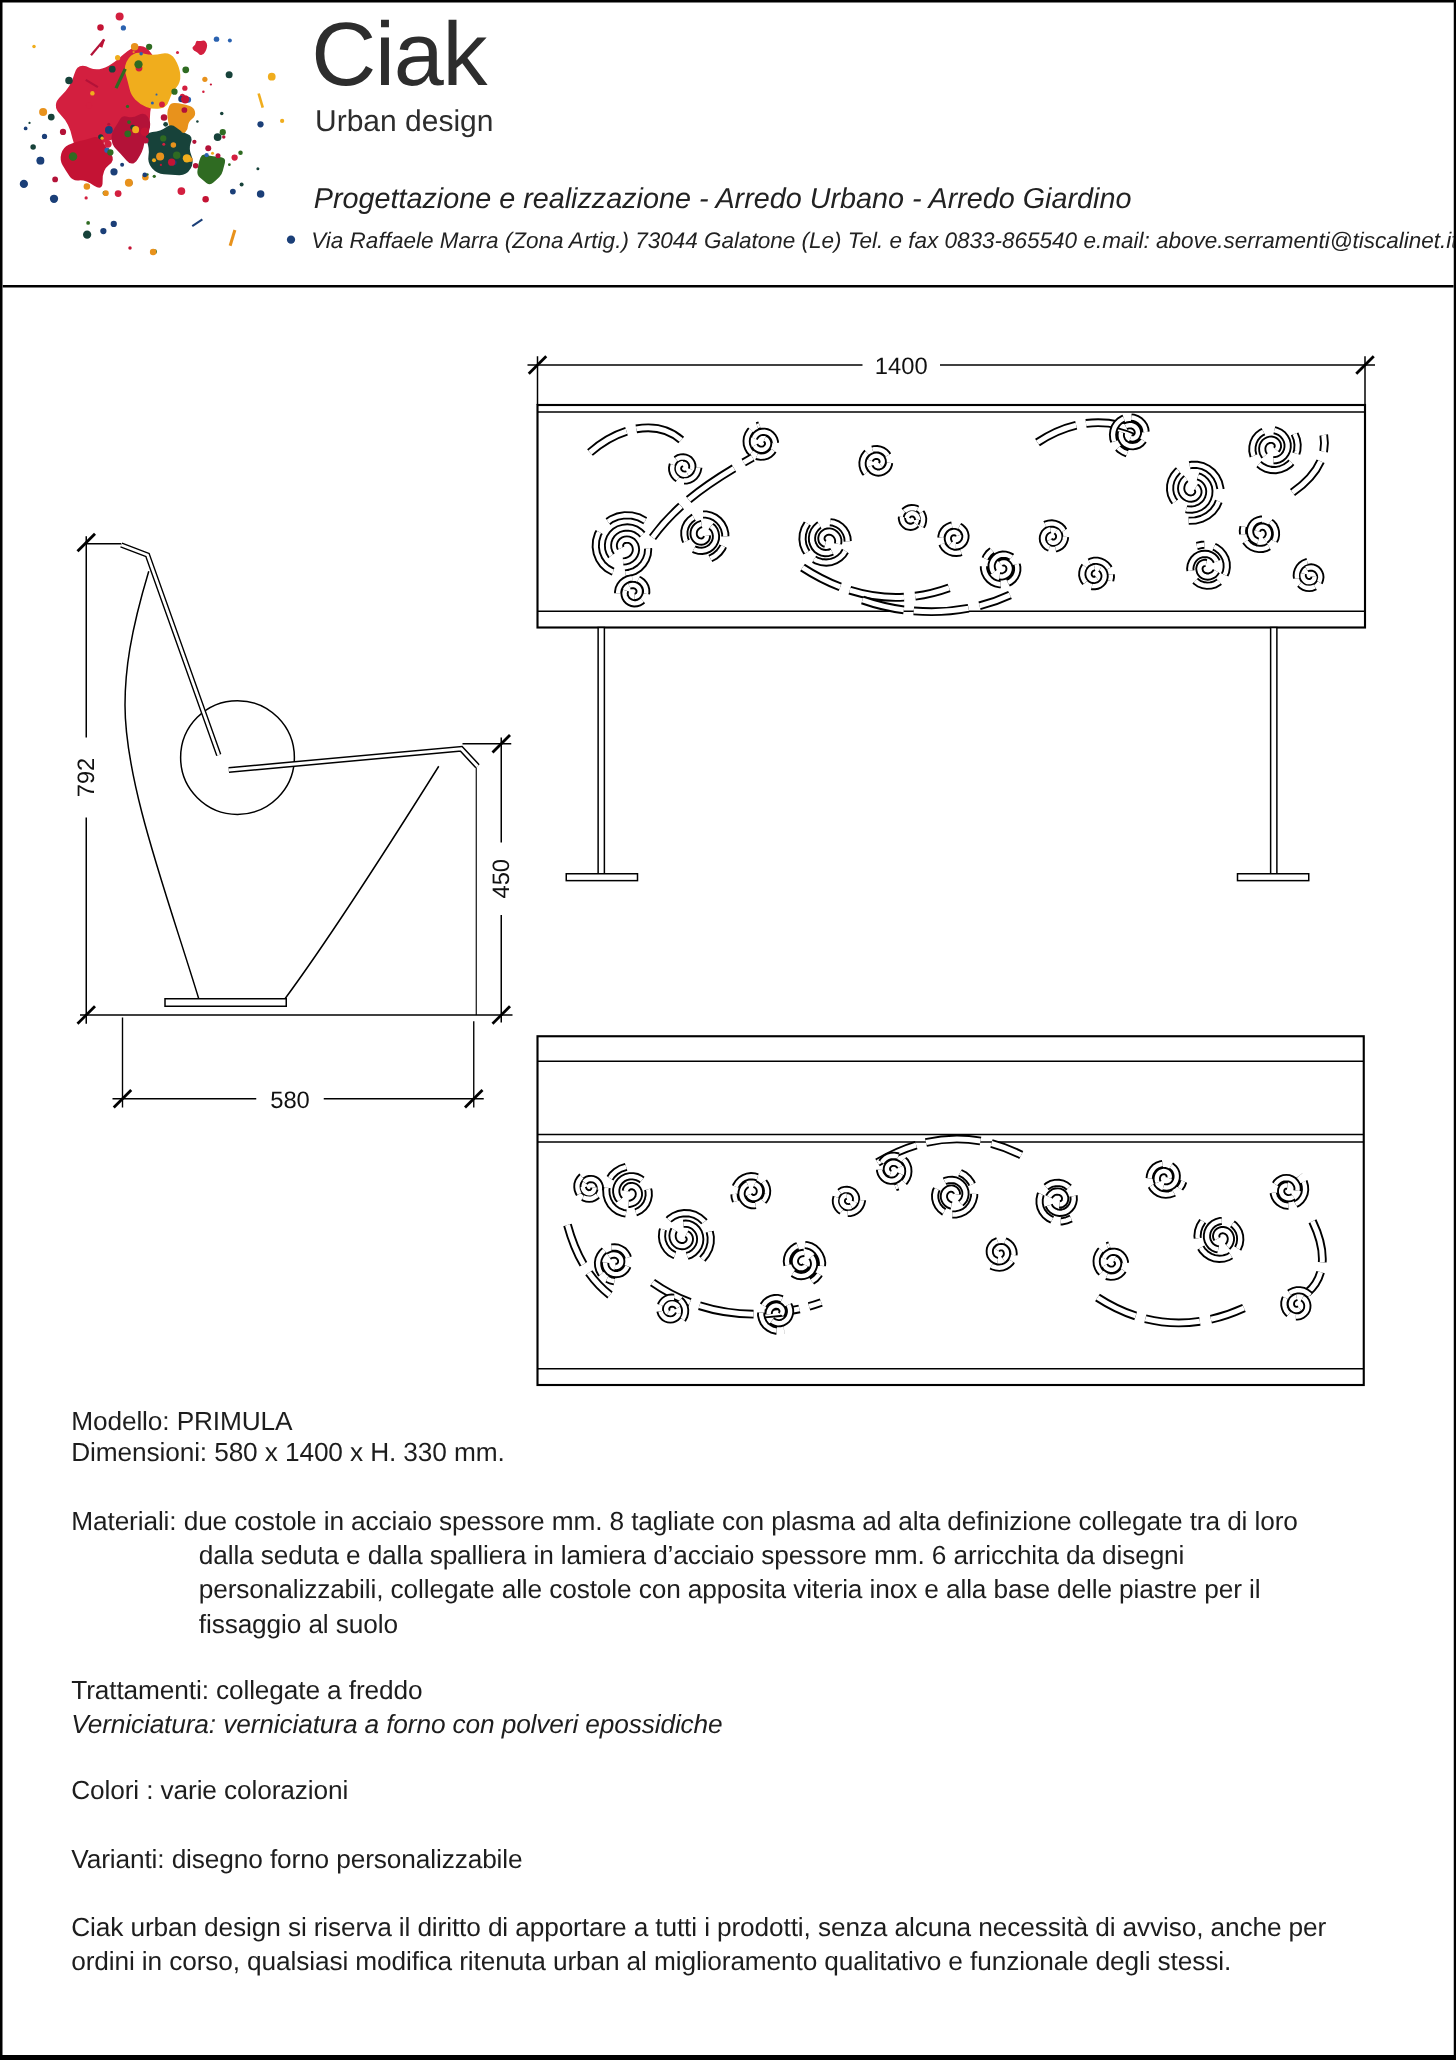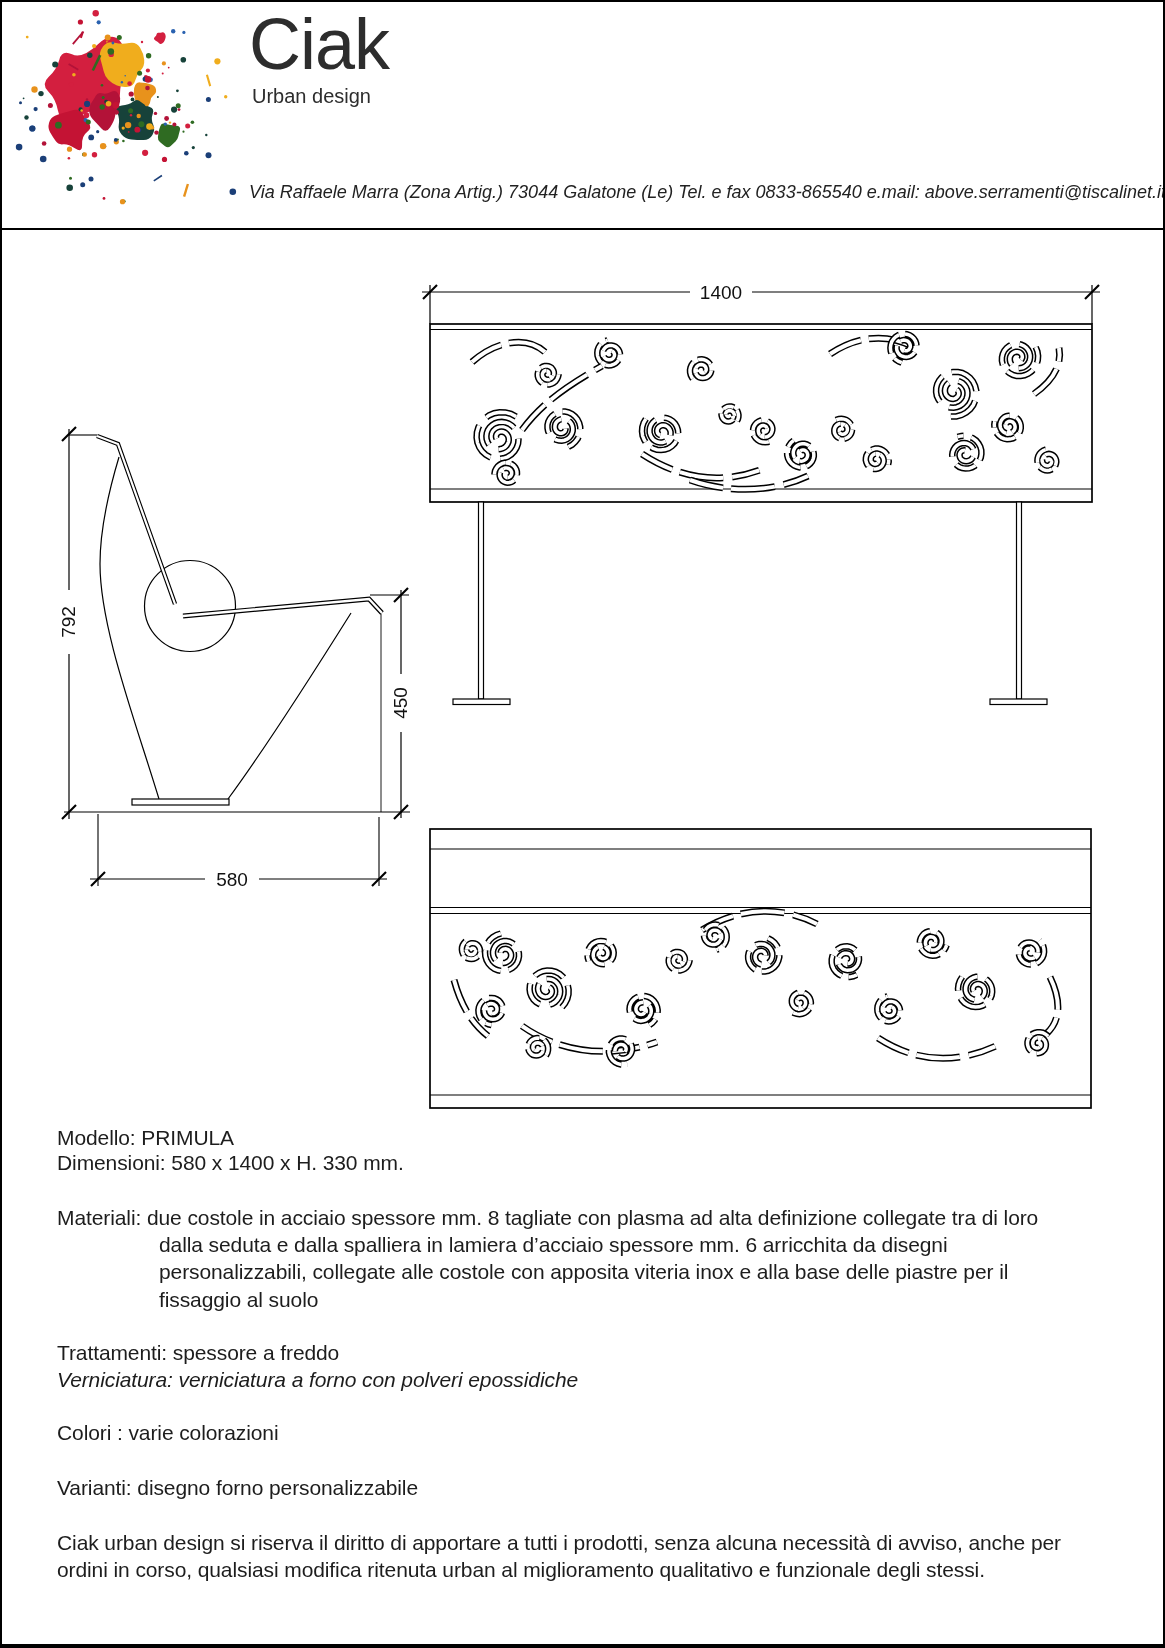--- a/index.html
+++ b/index.html
@@ -18,21 +18,21 @@
   #header-rule{
     position:absolute;left:0;top:226px;width:100%;height:2px;background:#000;
   }
   #logo-svg{position:absolute;left:8px;top:4px;}
   .brand{
     position:absolute;left:247px;top:6px;
     font-size:72px;font-weight:400;letter-spacing:-1px;color:#2d2d2d;line-height:1;
   }
   .brand-sub{
     position:absolute;left:250px;top:84px;
-    font-size:20px;font-weight:400;color:#2d2d2d;line-height:1;
+    font-size:24px;font-weight:400;color:#2d2d2d;line-height:1;
   }
   .tagline{
     position:absolute;left:249px;top:144px;
     font-size:23px;font-style:italic;color:#222;line-height:1.1;white-space:nowrap;
   }
   .address{
     position:absolute;left:247px;top:181px;
     font-size:18px;font-style:italic;color:#222;line-height:1.1;white-space:nowrap;
   }
   #drawing-svg{position:absolute;left:0;top:0;}
@@ -181,20 +181,21 @@
       <line x1="90.2" y1="49.1" x2="82.8" y2="64.5" stroke="#2f6b22" stroke-width="2.6"></line>
       <line x1="177.9" y1="178.0" x2="174.1" y2="190.6" stroke="#e8921c" stroke-width="2.4"></line>
       <line x1="72.8" y1="25.9" x2="70.8" y2="31.8" stroke="#c41334" stroke-width="2.2"></line>
       <line x1="58.6" y1="57.9" x2="68.3" y2="63.7" stroke="#b31238" stroke-width="1.8"></line>
       <line x1="151.9" y1="169.5" x2="143.8" y2="174.9" stroke="#1b3f78" stroke-width="1.6"></line>
       <line x1="73.5" y1="25.5" x2="62.8" y2="38.2" stroke="#b31238" stroke-width="1.8"></line>
     </svg>
 
   <div class="brand">Ciak</div>
   <div class="brand-sub">Urban design</div>
+  <div class="tagline">Progettazione e realizzazione  -  Arredo Urbano  -  Arredo Giardino</div>
   <div class="address">Via Raffaele Marra (Zona Artig.)  73044 Galatone (Le)    Tel. e fax 0833-865540    e.mail: above.serramenti@tiscalinet.it</div>
 
   <div id="header-rule"></div>
 
   <svg id="drawing-svg" width="1165" height="1648" viewBox="0 0 1165 1648">
 
     <g stroke="#000" fill="none">
 
       <line x1="428" y1="283" x2="428" y2="322" stroke-width="1.2"></line>
       <line x1="1090" y1="283" x2="1090" y2="322" stroke-width="1.2"></line>
@@ -364,21 +365,21 @@
     </g>
   </svg>
 
   <div id="specs">
       <div class="spec-line" style="left: 55px; top: 1124px;">Modello: PRIMULA</div>
       <div class="spec-line" style="left: 55px; top: 1149px;">Dimensioni:  580 x 1400 x H. 330 mm.</div>
       <div class="spec-line" style="left: 55px; top: 1204px;">Materiali:  due costole in acciaio spessore mm. 8 tagliate con plasma ad alta definizione collegate tra di loro</div>
       <div class="spec-line" style="left: 157px; top: 1231px;">dalla seduta e dalla spalliera in lamiera d’acciaio spessore mm. 6 arricchita da disegni</div>
       <div class="spec-line" style="left: 157px; top: 1258px;">personalizzabili, collegate alle costole con apposita viteria inox e alla base delle piastre per il</div>
       <div class="spec-line" style="left: 157px; top: 1286px;">fissaggio al suolo</div>
-      <div class="spec-line" style="left: 55px; top: 1339px;">Trattamenti:  spessore a freddo</div>
+      <div class="spec-line" style="left: 55px; top: 1339px;">Trattamenti:  collegate a freddo</div>
       <div class="spec-line" style="left: 55px; top: 1366px; font-style: italic;">Verniciatura:  verniciatura a forno con polveri epossidiche</div>
       <div class="spec-line" style="left: 55px; top: 1419px;">Colori :  varie colorazioni</div>
       <div class="spec-line" style="left: 55px; top: 1474px;">Varianti: disegno forno personalizzabile</div>
       <div class="spec-line" style="left: 55px; top: 1529px;">Ciak urban design si riserva il diritto di apportare a tutti i prodotti, senza alcuna necessità di avviso,  anche per</div>
       <div class="spec-line" style="left: 55px; top: 1556px;">ordini in corso, qualsiasi modifica ritenuta urban al miglioramento qualitativo e funzionale degli stessi.</div>
     </div>
 
 </div>
 
 </body></html>

